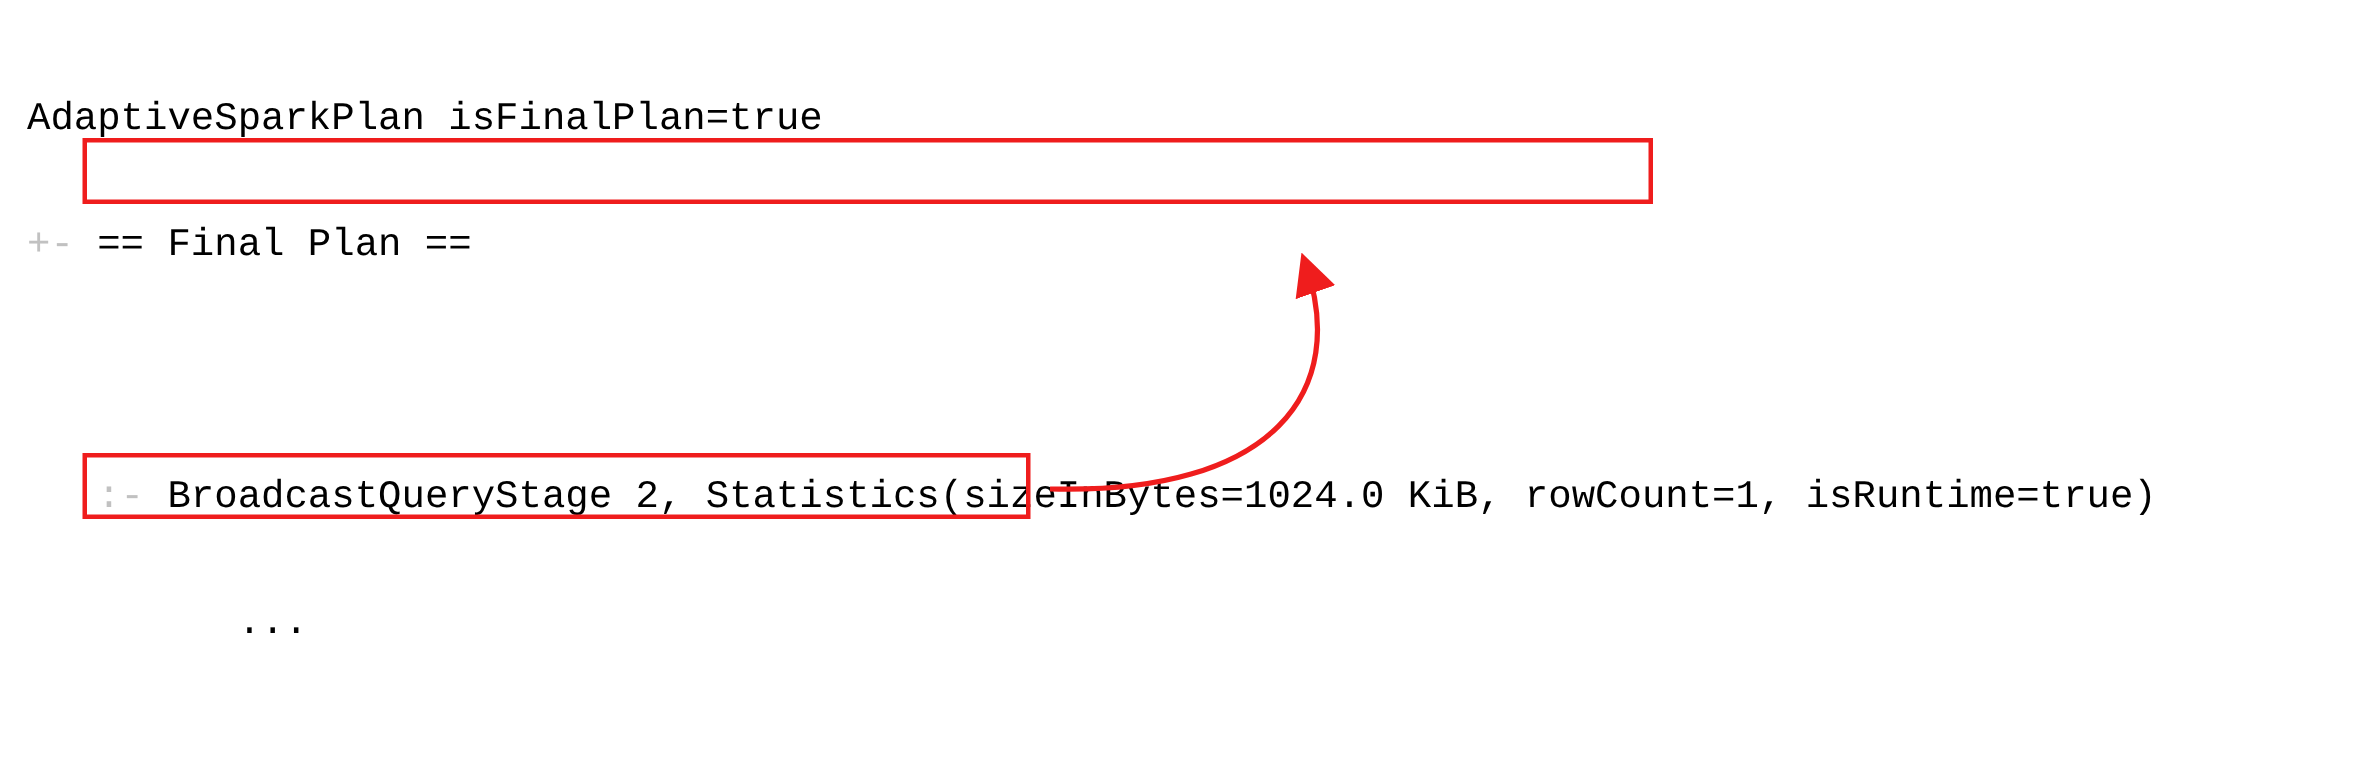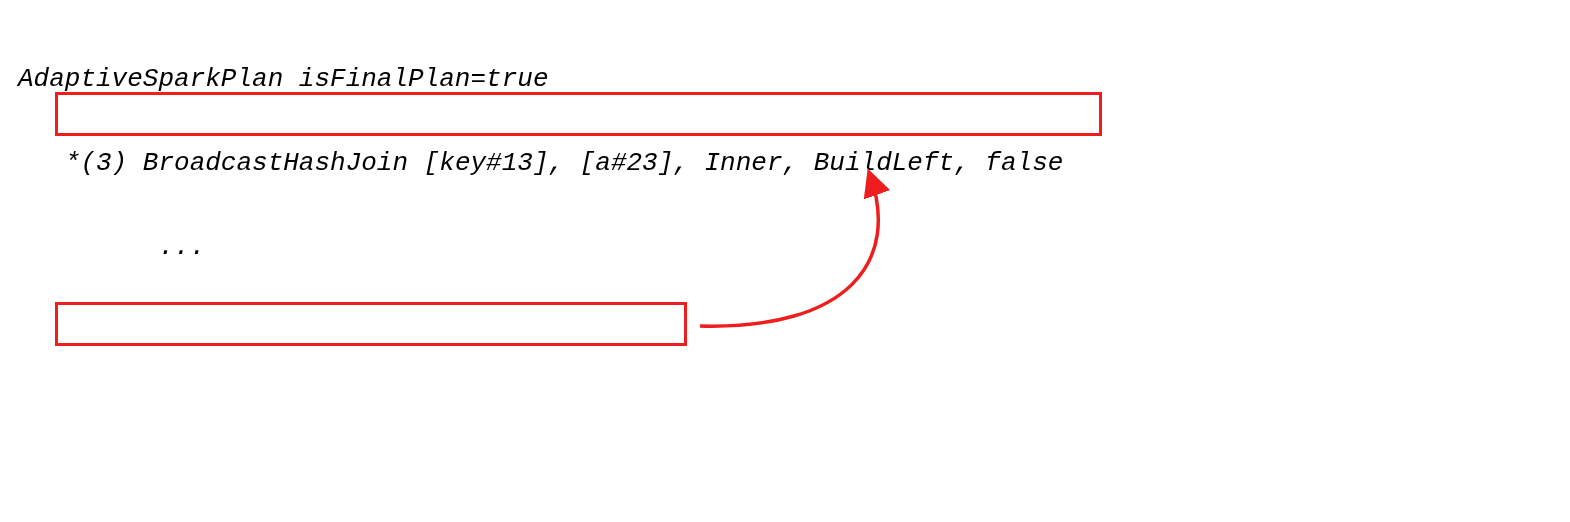--- a/index.html
+++ b/index.html
@@ -17,42 +17,43 @@
     color: #000000;
     overflow: hidden;
   }
   .code-block {
     padding: 16px 18px 16px 18px;
     white-space: pre;
   }
   .line {
     display: block;
     height: 42px;
-    font-style: italic;
   }
   .tree-glyph {
     color: #c1c1c1;
   }
   .highlight-box {
     position: absolute;
     border: 3px solid #ef1d1d;
     box-sizing: border-box;
     pointer-events: none;
   }
   .arrow-svg {
     position: absolute;
     pointer-events: none;
   }
 </style>
 </head>
 <body>
 
 <div class="code-block">
 <span class="line"><span>AdaptiveSparkPlan isFinalPlan=true</span></span>
-<span class="line"><span class="tree-glyph">   </span><span>*(3) BroadcastHashJoin [key#13], [a#23], Inner, BuildLeft, false</span></span>
+<span class="line"><span class="tree-glyph">+- </span><span>== Final Plan ==</span></span>
+<span class="line"><span class="tree-glyph">   </span></span>
+<span class="line"><span class="tree-glyph">   :- </span><span>BroadcastQueryStage 2, Statistics(sizeInBytes=1024.0 KiB, rowCount=1, isRuntime=true)</span></span>
 <span class="line"><span class="tree-glyph">         </span><span>...</span></span>
 
 
 
 
 
 </div>
 
 <div class="highlight-box" style="left:55px; top:92px; width:1047px; height:44px;"></div>
 

